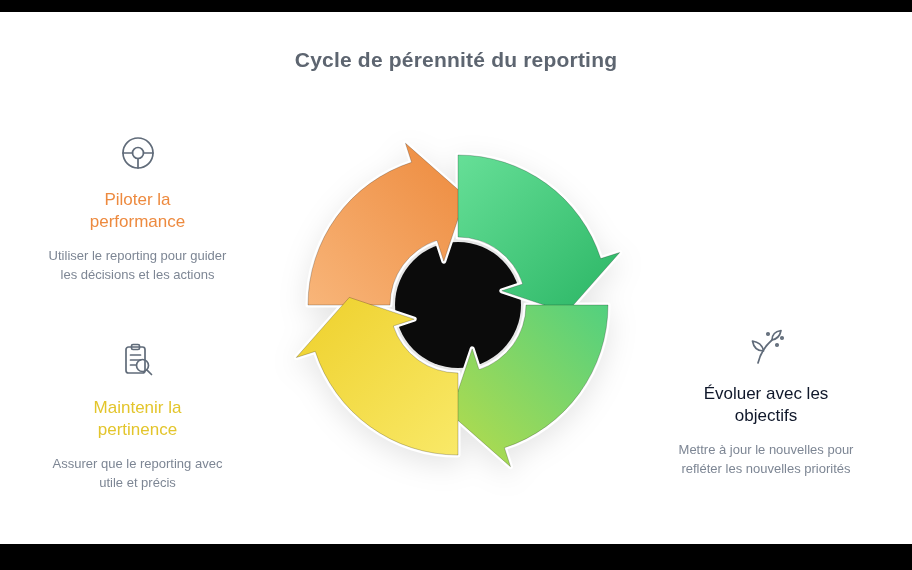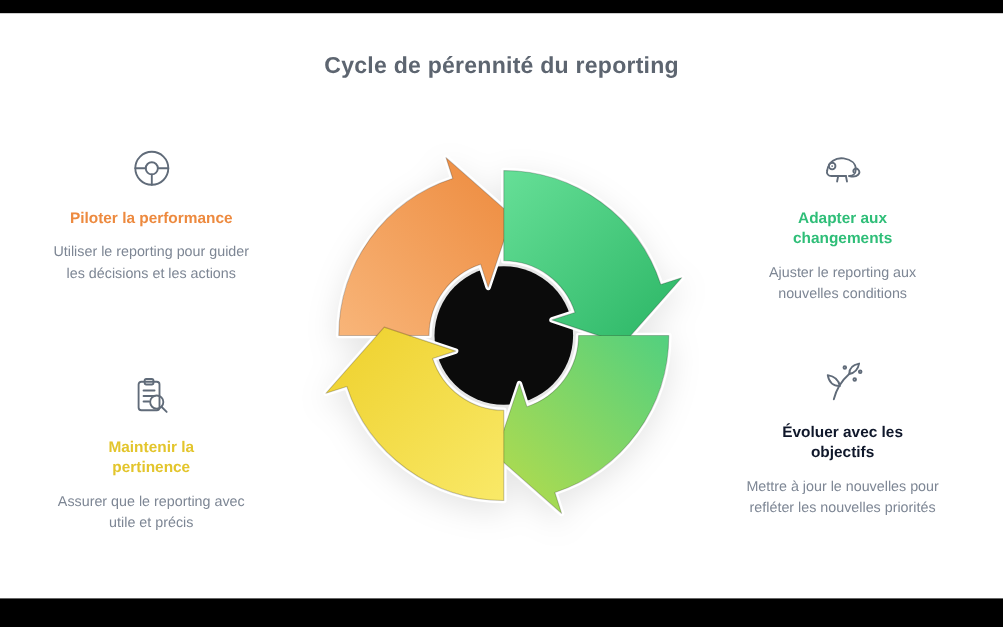--- a/index.html
+++ b/index.html
@@ -10,21 +10,21 @@
          font-size:21px;font-weight:bold;color:#5d6570;letter-spacing:.2px;}
   .cycle-wrap{position:absolute;left:283px;top:118px;width:350px;height:350px;}
   .cycle{width:350px;height:350px;filter:drop-shadow(0 8px 14px rgba(0,0,0,.10));}
   .halo use{fill:#ffffff;stroke:#ffffff;stroke-width:5;stroke-linejoin:round;}
   .arrow{stroke:rgba(0,0,0,.22);stroke-width:1;stroke-linejoin:round;}
   .info{position:absolute;text-align:center;}
   .info .icon{height:46px;display:flex;align-items:center;justify-content:center;
               margin-bottom:13px;color:#606b79;}
   .info .icon svg{stroke:currentColor;fill:none;stroke-width:1.7;
                   stroke-linecap:round;stroke-linejoin:round;}
-  .info h3{font-size:14px;font-weight:bold;line-height:1.32;margin:0 auto 10px;max-width:150px;}
+  .info h3{font-size:17px;font-weight:normal;line-height:1.32;margin:0 auto 10px;max-width:150px;}
   .info p{font-size:13px;line-height:1.5;color:#7d8694;margin:12px auto;max-width:192px;}
   .c-orange{color:#ed8a3f;} .c-green{color:#2fbe78;}
   .c-yellow{color:#e3c52c;} .c-lime{color:#0f172a;}
   .i-piloter{left:30px;top:118px;width:215px;}
   .i-adapter{left:652px;top:118px;width:228px;}
   .i-maintenir{left:30px;top:326px;width:215px;}
   .i-evoluer{left:650px;top:312px;width:232px;}
 </style>
 </head>
 <body>
@@ -77,34 +77,20 @@
         <svg width="44" height="44" viewBox="0 0 44 44">
           <circle cx="22" cy="22" r="15"></circle>
           <circle cx="22" cy="22" r="5.5"></circle>
           <path d="M7 22 H16.5 M27.5 22 H37 M22 27.5 V37"></path>
         </svg>
       </div>
       <h3 class="c-orange">Piloter la performance</h3>
       <p>Utiliser le reporting pour guider les décisions et les actions</p>
     </div>
 
-    <div class="info i-adapter">
-      <div class="icon">
-        <svg width="48" height="44" viewBox="0 0 48 44">
-          <path d="M10 24 C 11 16, 18 12, 25 13 C 32 14, 36 18, 36 23 C 36 27, 33 29, 30 29"></path>
-          <path d="M10 24 C 9 27, 11 29, 14 29 L 27 29"></path>
-          <circle cx="14.5" cy="20" r="3"></circle>
-          <circle cx="14.5" cy="20" r="0.8" fill="currentColor" stroke="none"></circle>
-          <path d="M30 29 C 38 31, 41 26, 38 23 C 36 21, 33 23, 34 25.5"></path>
-          <path d="M20 29 L 19 34 M27 29 L 28 34"></path>
-        </svg>
-      </div>
-      <h3 class="c-green">Adapter aux changements</h3>
-      <p>Ajuster le reporting aux nouvelles conditions</p>
-    </div>
 
     <div class="info i-maintenir">
       <div class="icon">
         <svg width="44" height="44" viewBox="0 0 44 44">
           <rect x="10" y="8" width="19" height="26" rx="2.5"></rect>
           <rect x="15.5" y="5.5" width="8" height="5" rx="1.5"></rect>
           <path d="M14.5 16 H24.5 M14.5 21 H24.5 M14.5 26 H19.5"></path>
           <circle cx="26.5" cy="26.5" r="6"></circle>
           <path d="M30.8 30.8 L35.5 35.5"></path>
         </svg>

